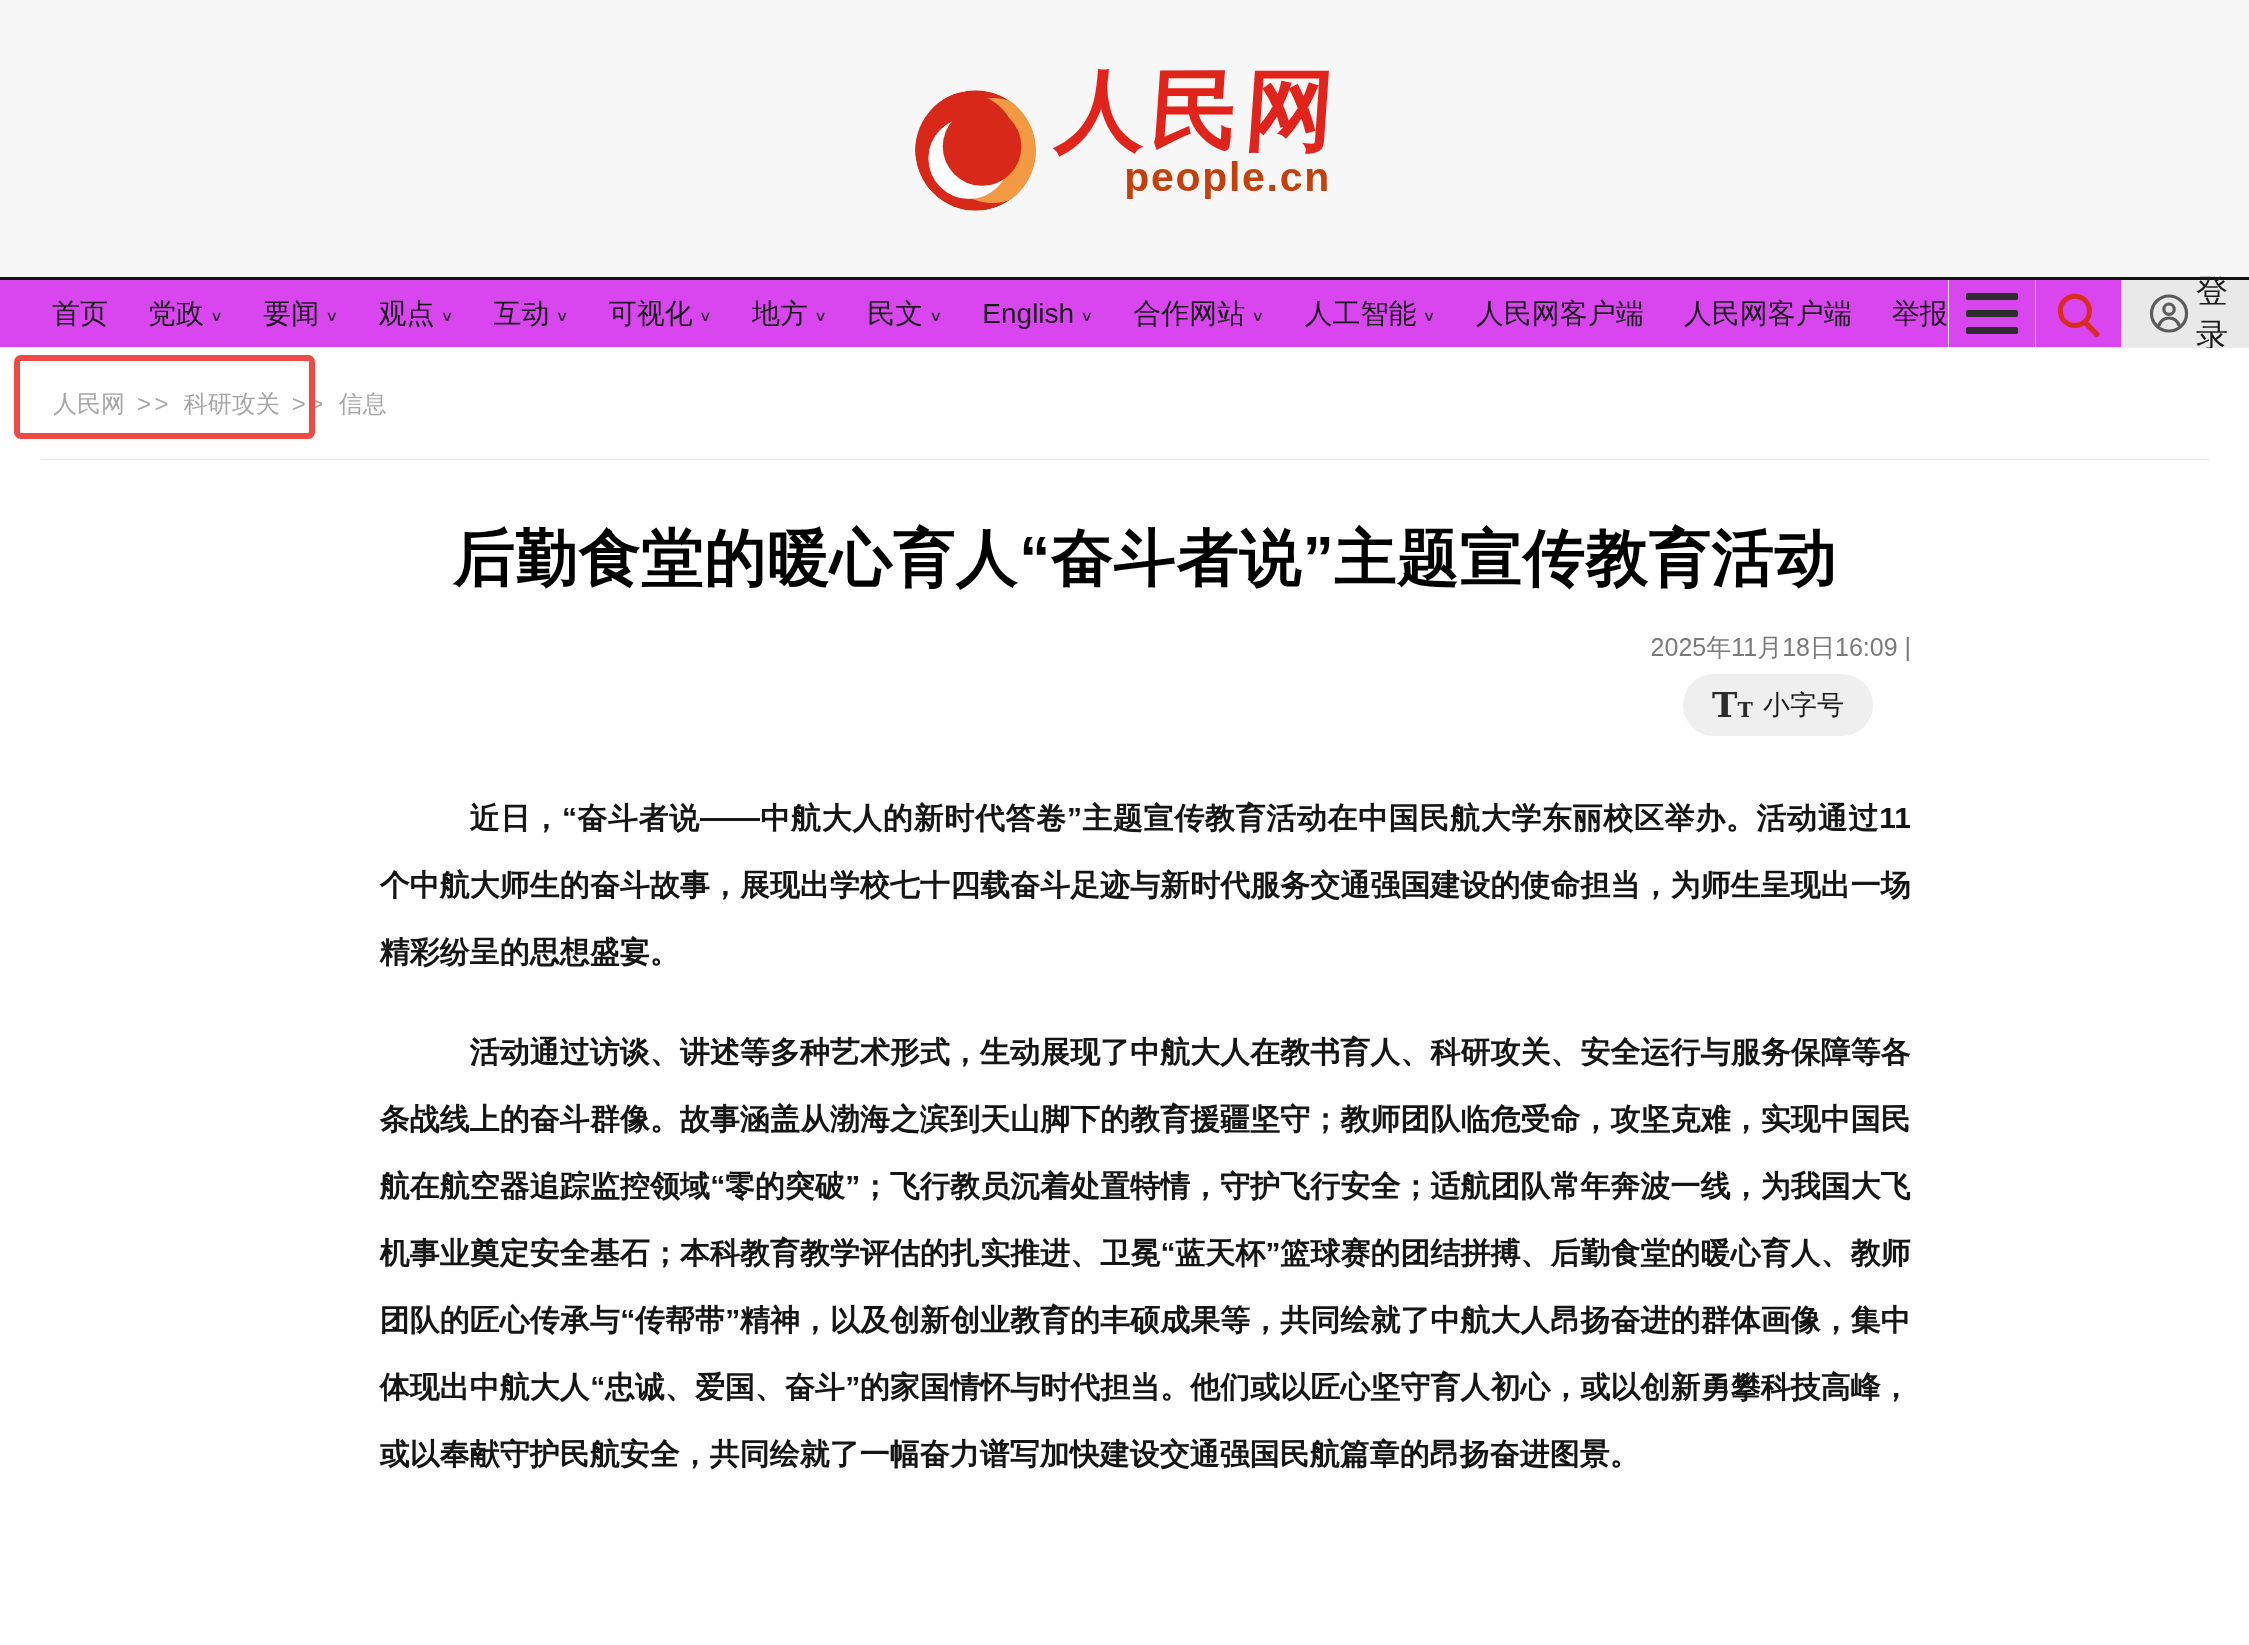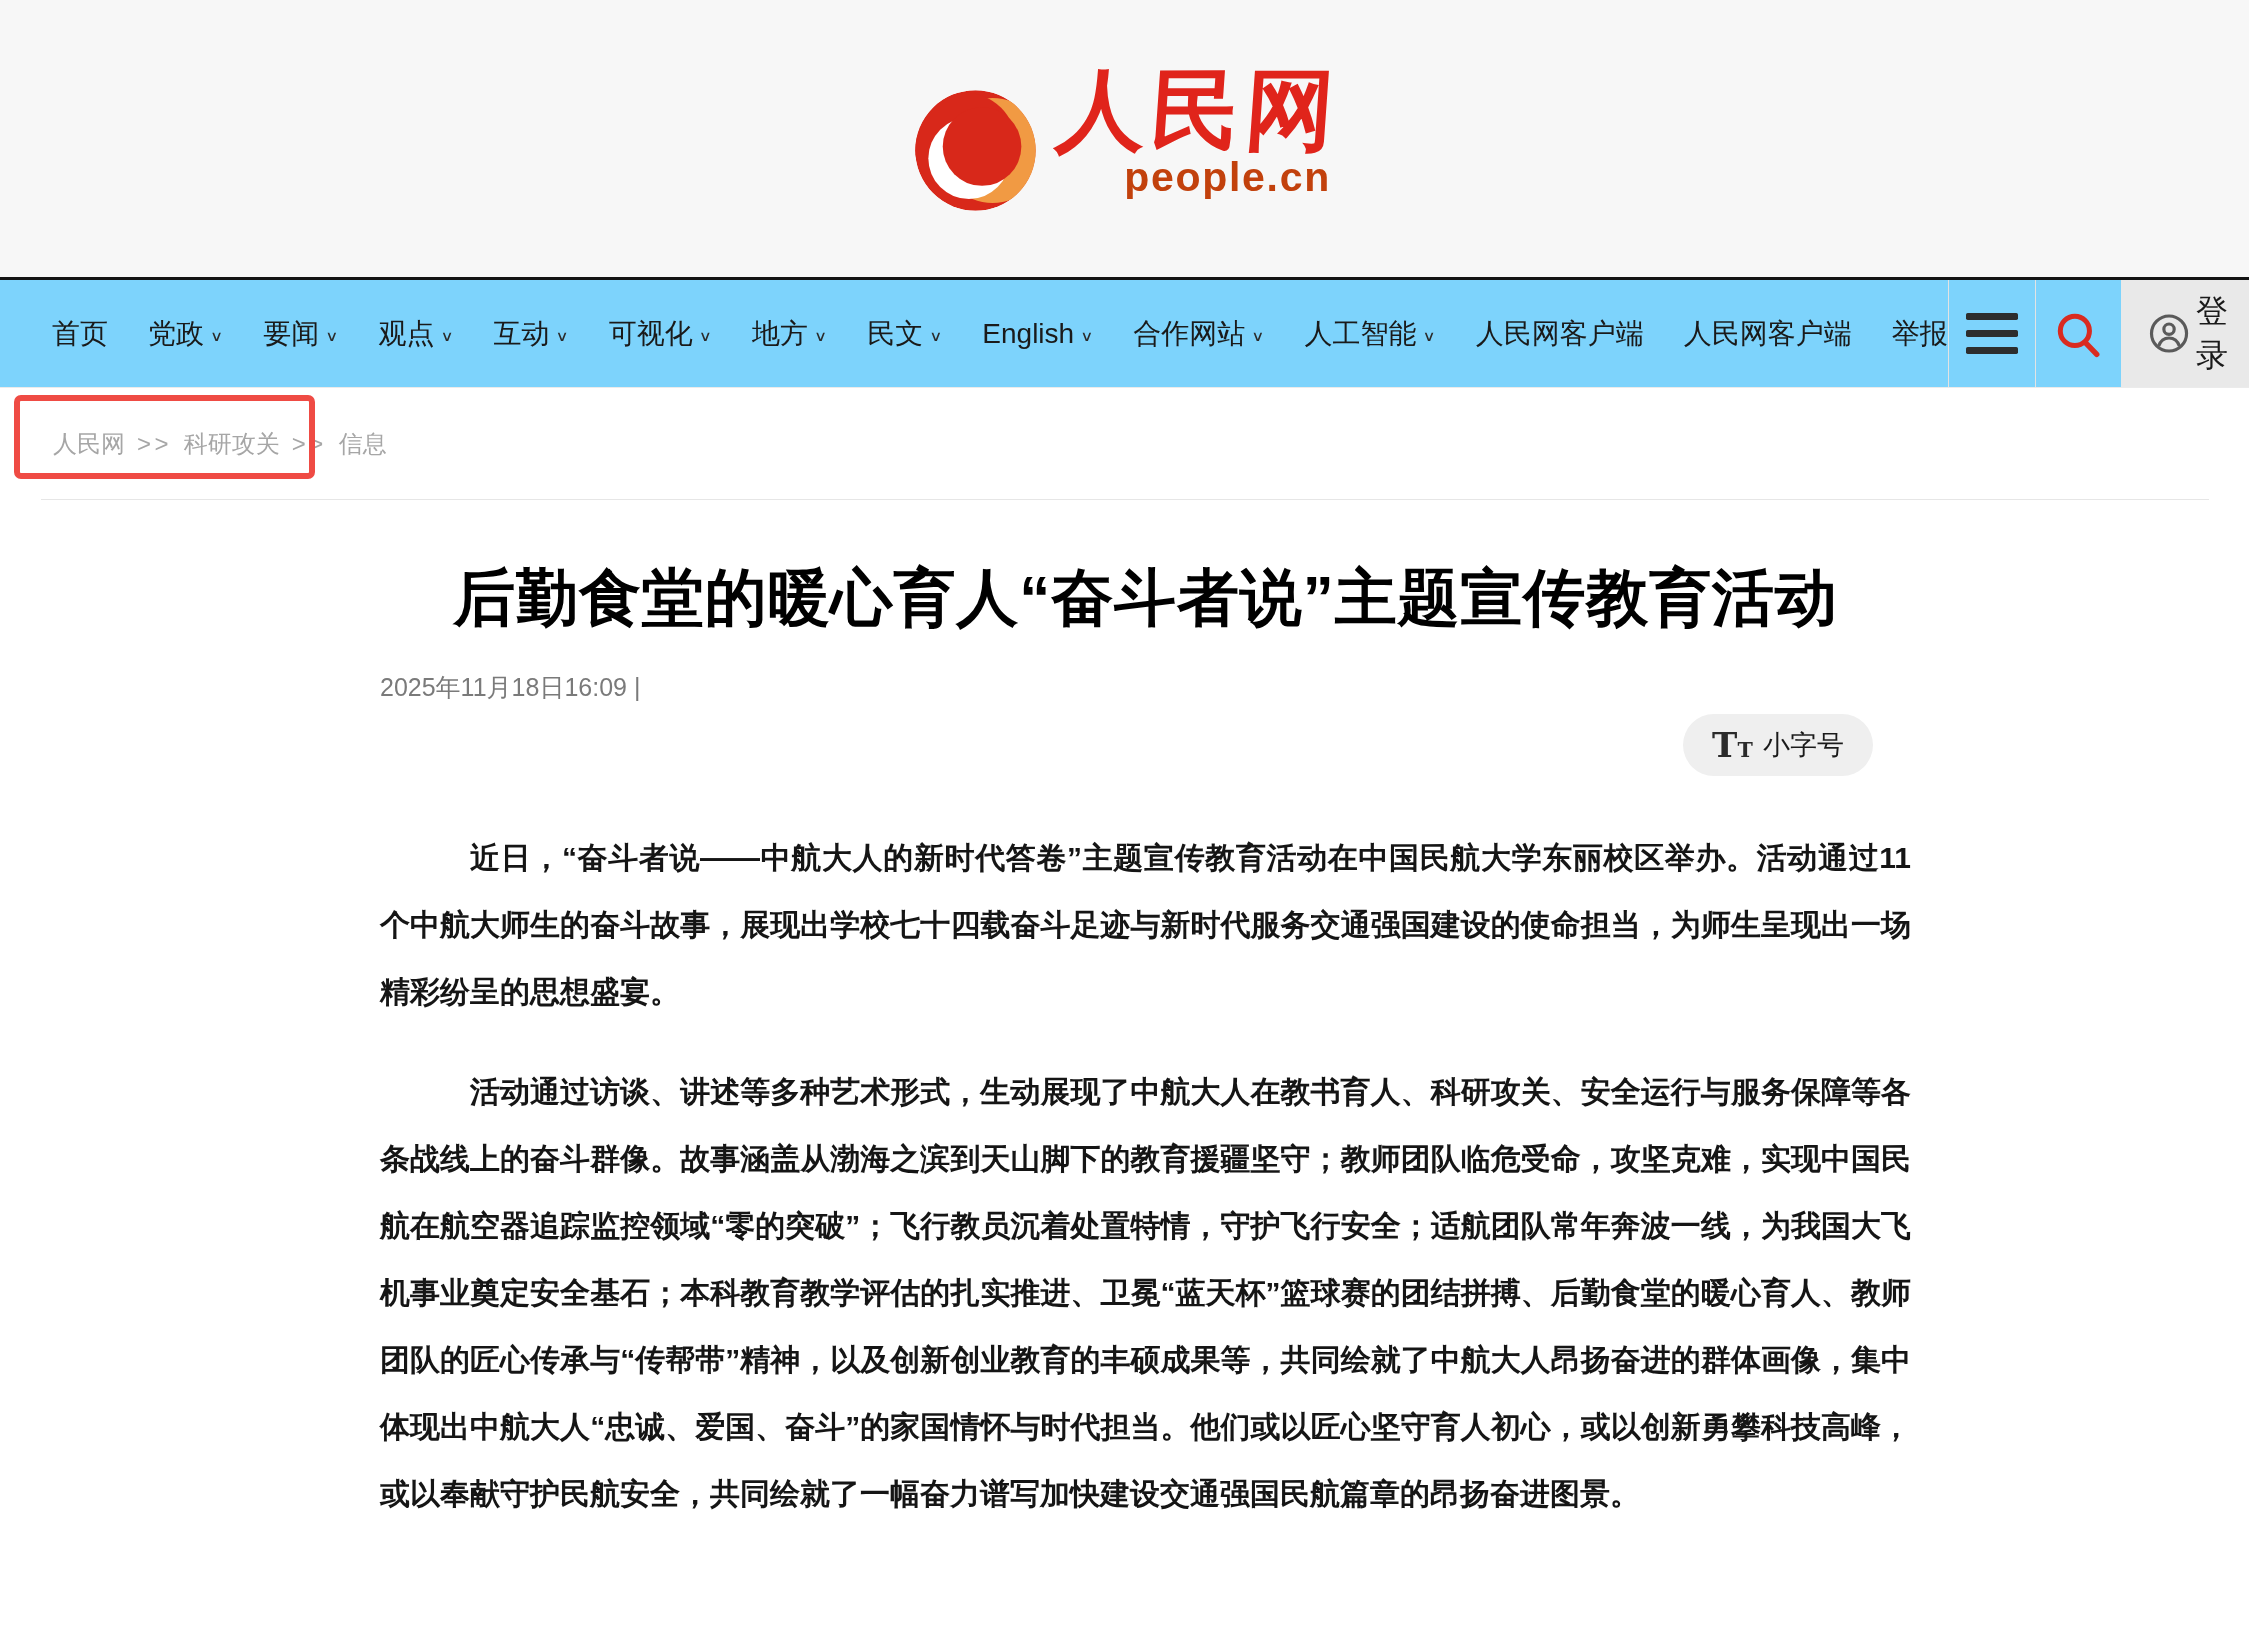--- a/index.html
+++ b/index.html
@@ -38,22 +38,22 @@
     font-weight: 700;
     color: #c2410c;
     letter-spacing: 1.7px;
     margin-top: -5.2px;
     align-self: flex-end;
     margin-right: 8.6px;
   }
 
   
   .nav-bar {
-    height: 111px;
-    background: #7dd3fc;
+    height: 71px;
+    background: #d946ef;
     border-top: 3.4px solid #141414;
     border-bottom: 0.9px solid #ebebeb;
     display: flex;
     align-items: stretch;
   }
   .nav-items {
     display: flex;
     align-items: center;
     gap: 40px;
     padding-left: 52px;
@@ -126,21 +126,21 @@
     margin-top: 55px;
     text-align: center;
     font-size: 62px;
     font-weight: 700;
     color: #000;
     line-height: 1.4;
     letter-spacing: 0.9px;
   }
   .article-date {
     margin-top: 29px;
-    text-align: left;
+    text-align: right;
     font-size: 25px;
     color: #7a7a7a;
   }
   .article-toolbar {
     margin-top: 10.3px;
     display: flex;
     justify-content: flex-end;
     padding-right: 38px;
   }
   .fontsize-btn {

